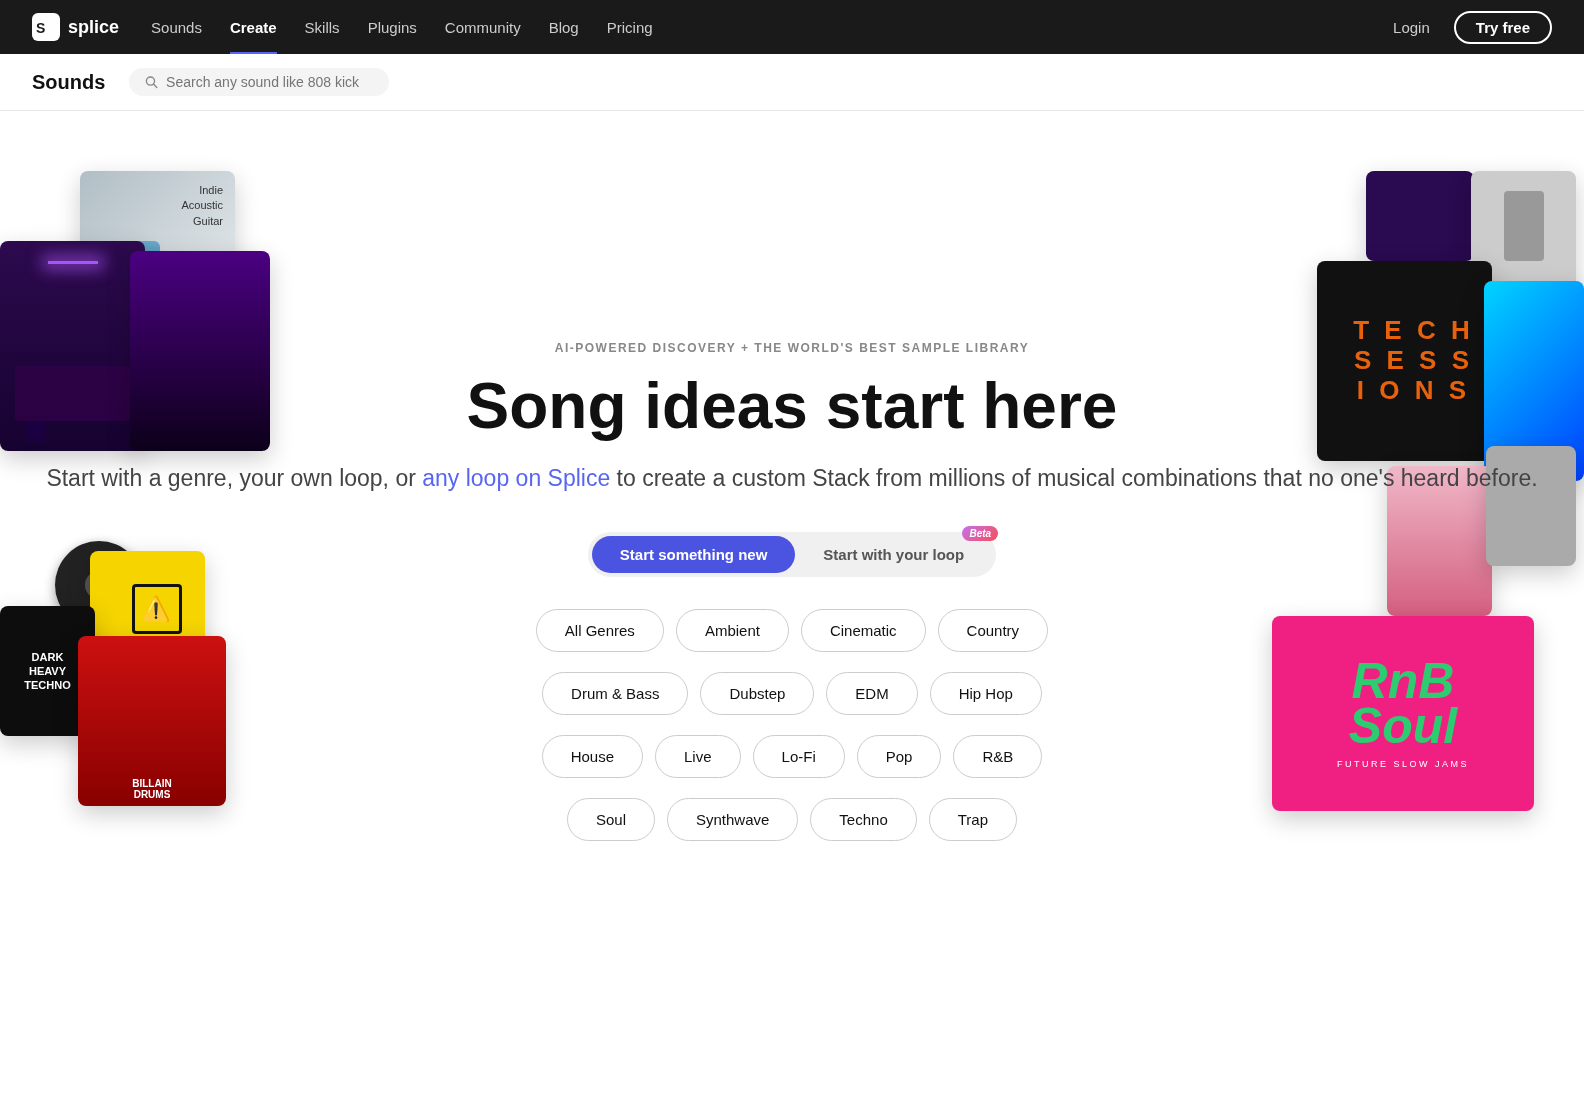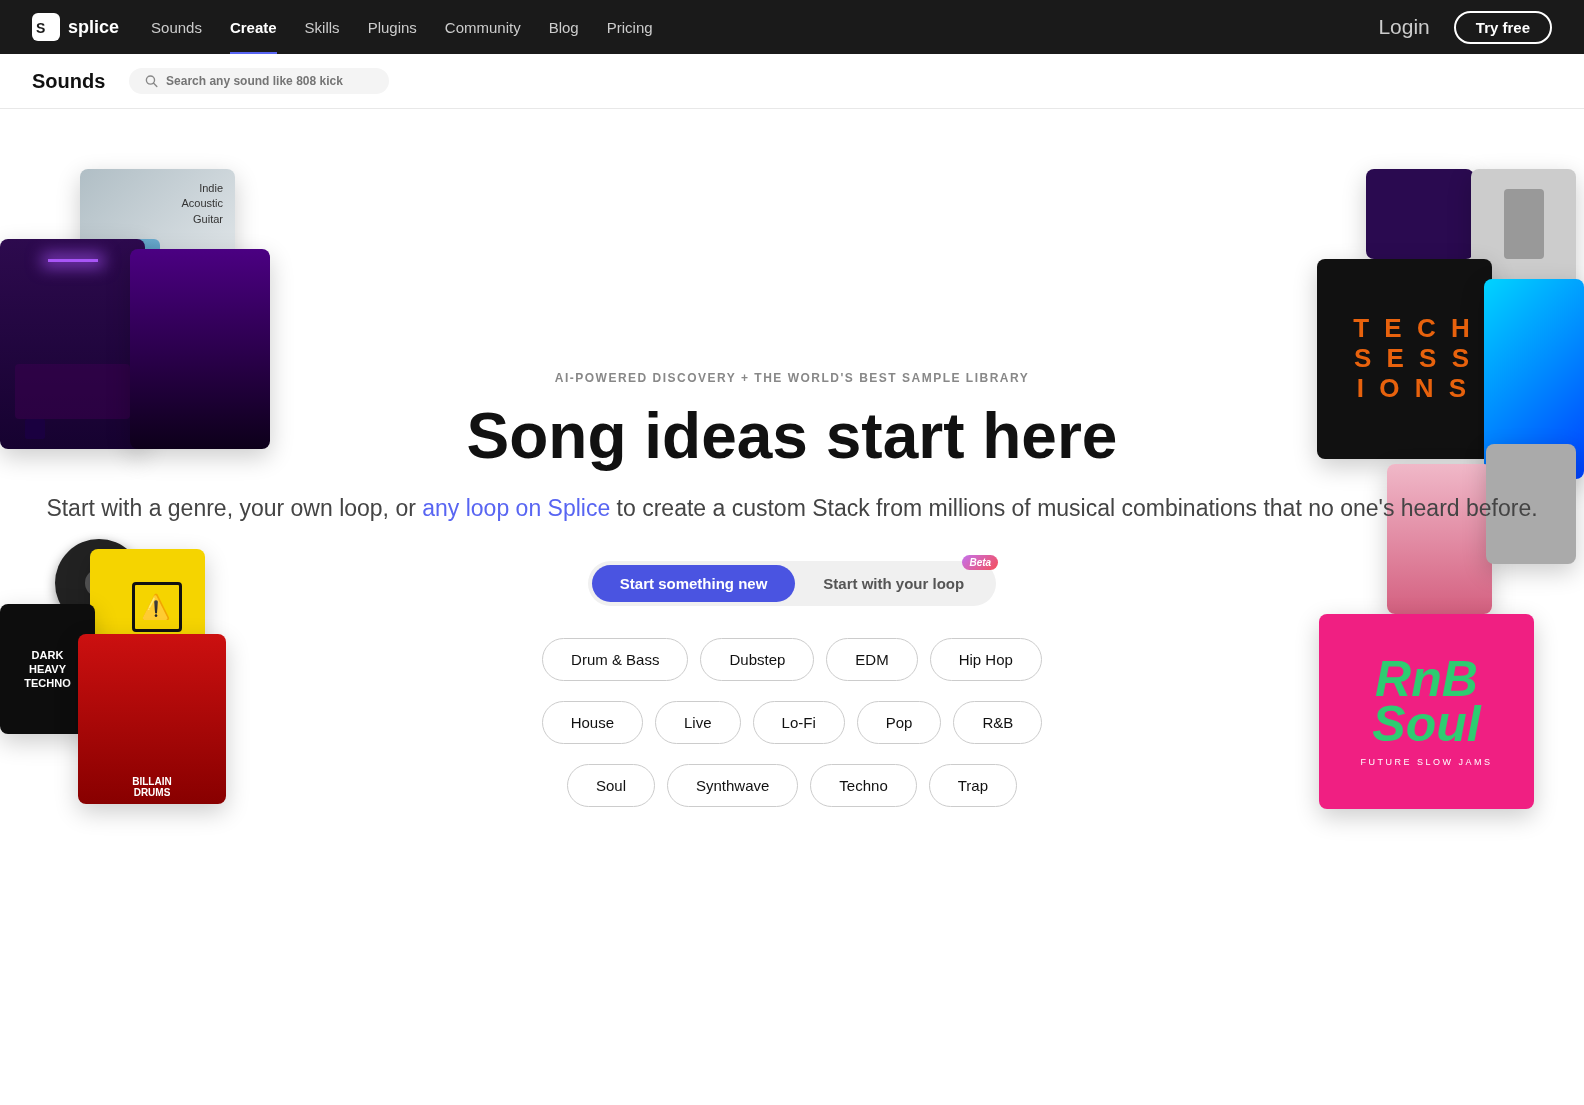--- a/index.html
+++ b/index.html
@@ -55,21 +55,21 @@
       height: 2px;
       background: #5865f2;
     }
     .nav-right {
       display: flex;
       align-items: center;
       gap: 24px;
     }
     .nav-login {
       color: #ccc;
-      font-size: 21px;
+      font-size: 15px;
       cursor: pointer;
     }
     .nav-try-free {
       background: transparent;
       border: 2px solid #fff;
       color: #fff;
       border-radius: 24px;
       padding: 6px 20px;
       font-size: 15px;
       font-weight: 600;
@@ -93,25 +93,24 @@
       align-items: center;
       background: #f4f4f4;
       border-radius: 24px;
       padding: 6px 16px;
       gap: 8px;
       width: 260px;
     }
     .search-input {
       border: none;
       background: transparent;
-      font-size: 12px;
+      font-size: 14px;
       color: #14532d;
       outline: none;
       width: 100%;
-      font-weight: bold;
     }
 
     
     .main {
       position: relative;
       min-height: 960px;
       display: flex;
       flex-direction: column;
       align-items: center;
       justify-content: center;
@@ -361,21 +360,21 @@
         <div>I O N S</div>
       </div>
     </div>
 
     <div class="img-card" style="top:110px;right:0;width:100px;height:200px;background:linear-gradient(135deg,#00d4ff,#0040ff);"></div>
 
     <div class="img-card" style="top:295px;right:92px;width:105px;height:150px;background:linear-gradient(180deg,#f0b8c8,#d46080);"></div>
 
     <div class="img-card" style="top:275px;right:8px;width:90px;height:120px;background:#aaa;"></div>
 
-    <div class="img-card" style="top:445px;right:50px;width:215px;height:195px;background:#f01f82;display:flex;flex-direction:column;align-items:center;justify-content:center;padding:12px;">
+    <div class="img-card" style="top:445px;right:50px;width:262px;height:195px;background:#f01f82;display:flex;flex-direction:column;align-items:center;justify-content:center;padding:12px;">
       <div style="font-size:50px;font-weight:900;font-style:italic;color:#2ecc71;line-height:0.9;text-align:center;">
         <div>RnB</div>
         <div>Soul</div>
       </div>
       <div style="color:#fff;font-size:9px;letter-spacing:2.5px;margin-top:10px;text-transform:uppercase;">Future Slow Jams</div>
     </div>
   </div>
 
   <div class="center-content">
     <div class="ai-label">AI-POWERED DISCOVERY + THE WORLD'S BEST SAMPLE LIBRARY</div>
@@ -388,20 +387,26 @@
     <div class="tabs">
       <button class="tab-btn active">Start something new</button>
       <div style="position:relative;">
         <button class="tab-btn inactive">Start with your loop</button>
         <span class="beta-badge">Beta</span>
       </div>
     </div>
 
     <div>
       <div class="genre-grid">
+        <button class="genre-btn">All Genres</button>
+        <button class="genre-btn">Ambient</button>
+        <button class="genre-btn">Cinematic</button>
+        <button class="genre-btn">Country</button>
+      </div>
+      <div class="genre-grid">
         <button class="genre-btn">Drum &amp; Bass</button>
         <button class="genre-btn">Dubstep</button>
         <button class="genre-btn">EDM</button>
         <button class="genre-btn">Hip Hop</button>
       </div>
       <div class="genre-grid" style="grid-template-columns:repeat(5,auto);">
         <button class="genre-btn">House</button>
         <button class="genre-btn">Live</button>
         <button class="genre-btn">Lo-Fi</button>
         <button class="genre-btn">Pop</button>

